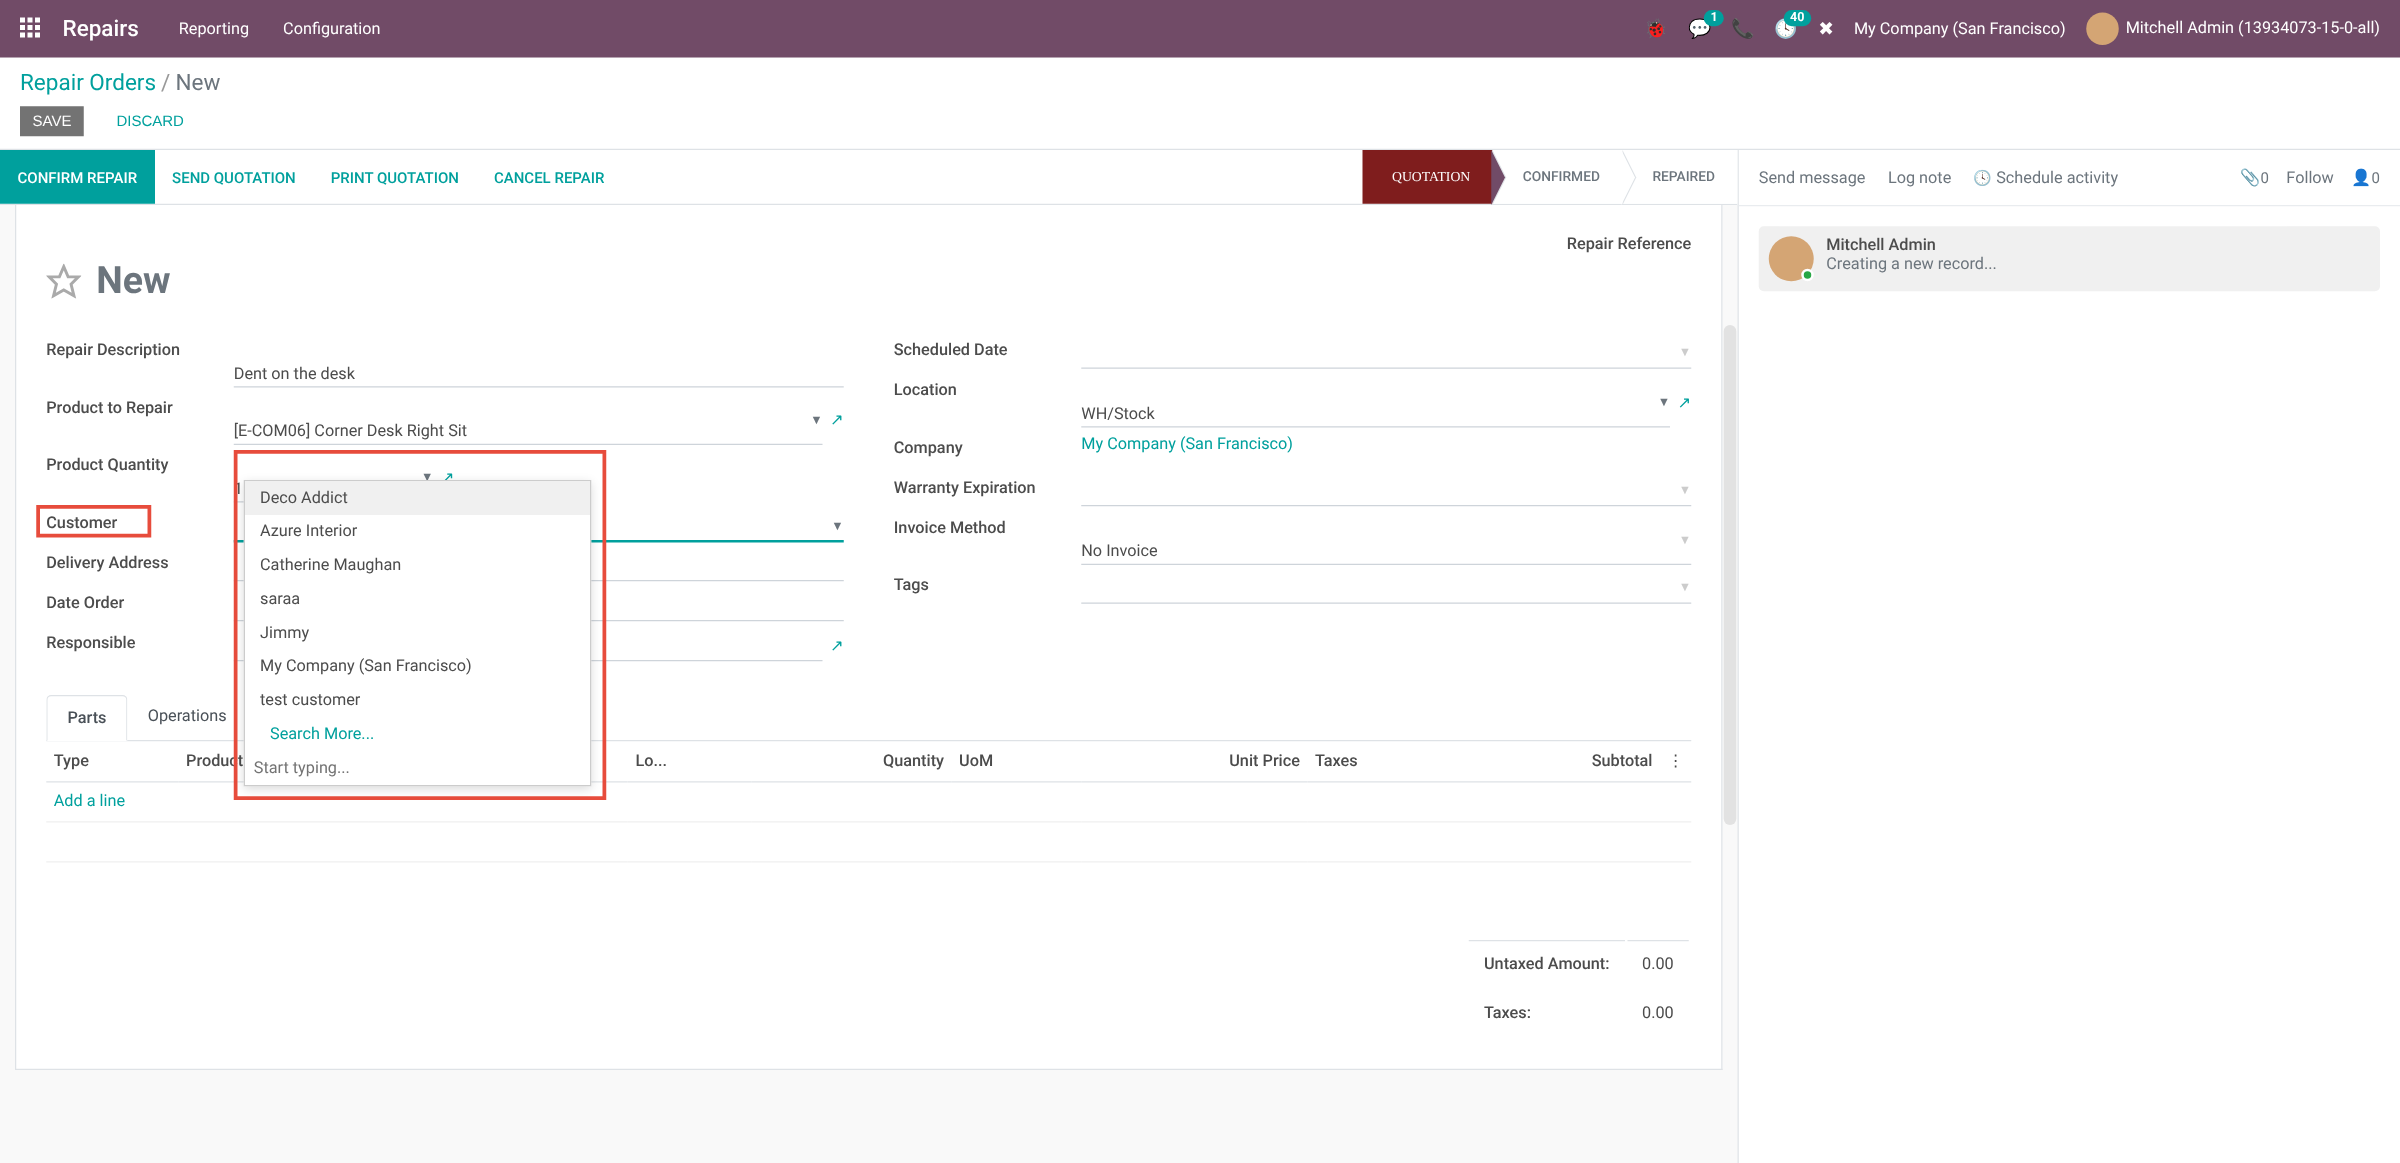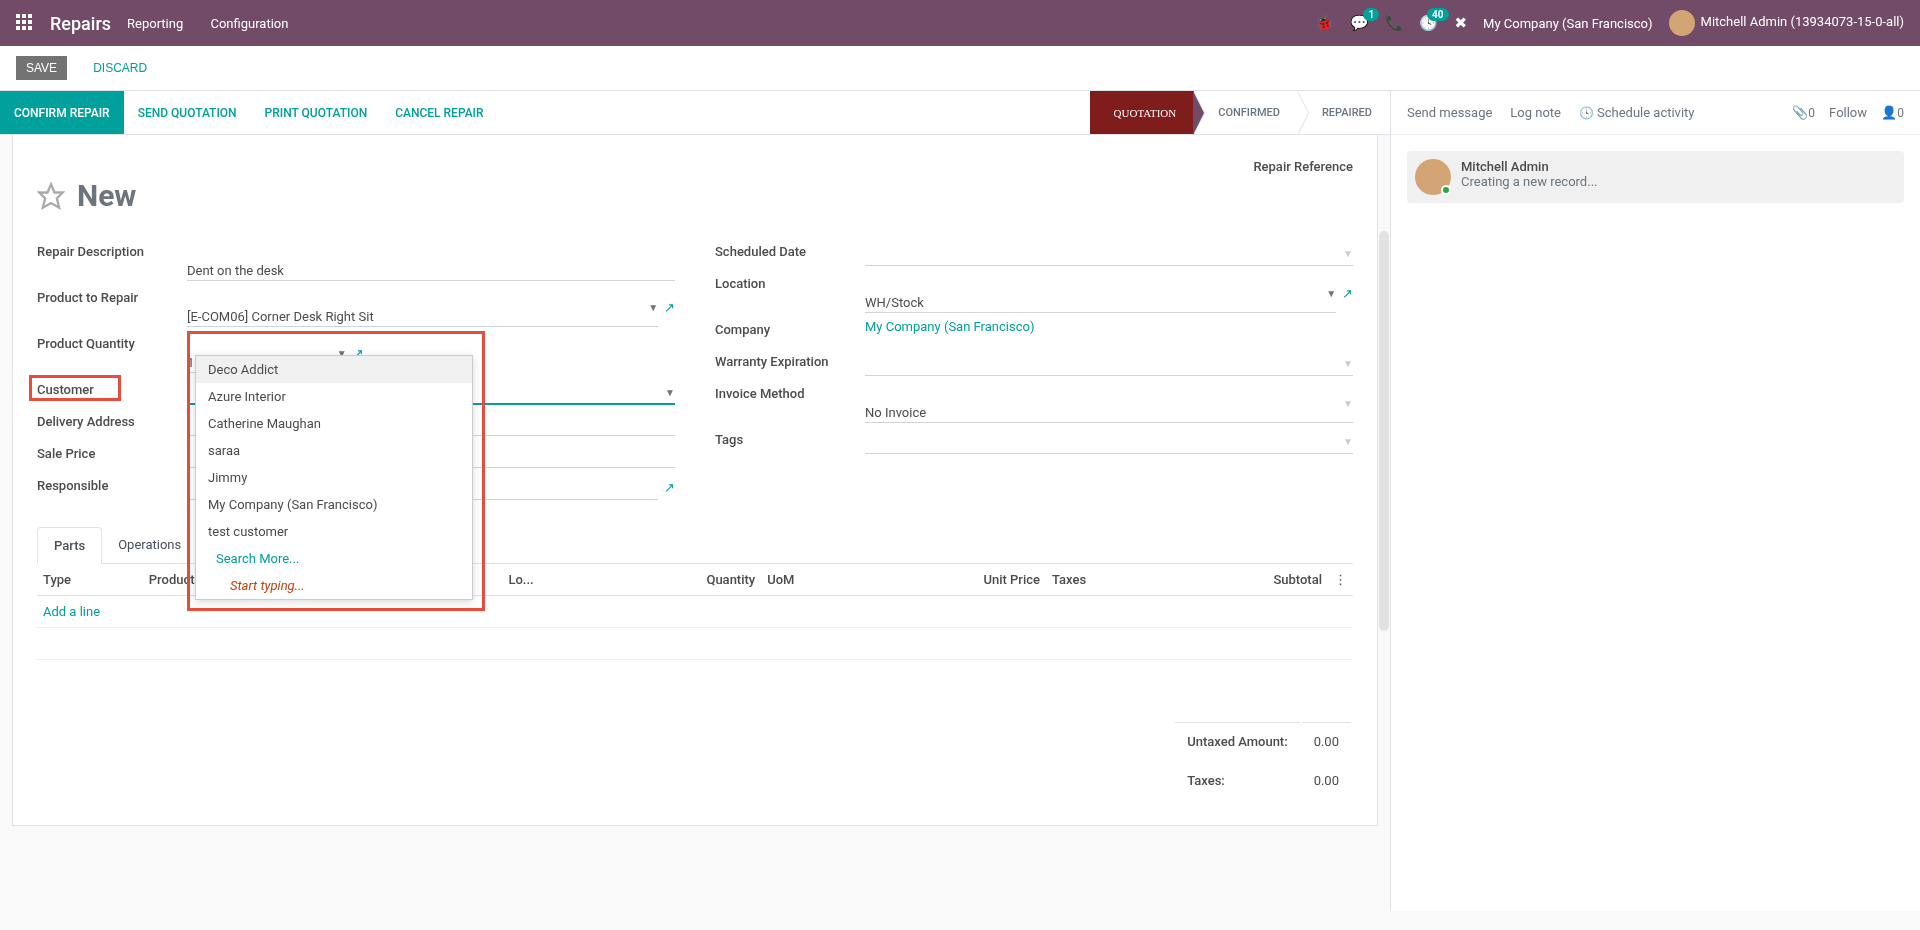--- a/index.html
+++ b/index.html
@@ -2,21 +2,21 @@
 <html><head>
 <meta charset="utf-8">
 <style>
 * { box-sizing: border-box; margin: 0; padding: 0; }
 body { font-family: -apple-system, BlinkMacSystemFont, "Segoe UI", Roboto, sans-serif; font-size: 13px; color: #4c4c4c; background: #f9f9f9; overflow: hidden; }
 
 
 .topnav { background: #714b67; color: #fff; display: flex; align-items: center; padding: 0 16px; height: 46px; position: relative; }
 .topnav .apps-icon { width: 18px; height: 18px; display: grid; grid-template-columns: repeat(3,4px); grid-template-rows: repeat(3,4px); gap: 2px; margin-right: 16px; cursor: pointer; }
 .topnav .apps-icon span { background: #fff; }
-.topnav .brand { font-size: 18px; font-weight: 500; margin-right: 16px; }
+.topnav .brand { font-size: 18px; font-weight: 500; margin-right: 32px; }
 .topnav .menu a { color: #fff; margin-right: 24px; font-size: 13px; cursor: pointer; }
 .topnav .right { margin-left: auto; display: flex; align-items: center; gap: 16px; }
 .topnav .right .ico { position: relative; cursor: pointer; font-size: 15px; }
 .topnav .right .badge { position: absolute; top: -6px; right: -10px; background: #00a09d; color: #fff; border-radius: 8px; font-size: 10px; padding: 1px 5px; font-weight: bold; }
 .topnav .avatar { width: 26px; height: 26px; border-radius: 50%; background: #d4a574; display: inline-block; vertical-align: middle; margin-right: 6px; }
 .topnav .username { font-size: 13px; }
 
 
 .controlpanel { background: #fff; padding: 10px 16px 0 16px; border-bottom: 1px solid #dee2e6; }
 .breadcrumb { font-size: 18px; color: #7c7bad; margin-bottom: 8px; }
@@ -67,21 +67,21 @@
 .form-row .fval .qtybox .num { width: 130px; }
 .form-row .fval .qtybox .unit { flex: 1; }
 
 .redbox1 { position: absolute; border: 3px solid #e74c3c; }
 
 
 .dropdown-open { position: absolute; background: #fff; border: 1px solid #ccc; box-shadow: 0 2px 8px rgba(0,0,0,0.15); width: 278px; z-index: 100; }
 .dropdown-open .dd-item { padding: 6px 12px; font-size: 13px; cursor: pointer; color: #4c4c4c; }
 .dropdown-open .dd-item:hover, .dropdown-open .dd-item.hl { background: #f0f0f0; }
 .dropdown-open .dd-item.more { color: #00a09d; padding-left: 20px; }
-.dropdown-open .dd-item.typing { font-style: italic; color: #c2410c; padding-left: 34px; }
+.dropdown-open .dd-item.typing { color: #737373; padding-left: 7px; }
 
 
 .tabs { display: flex; border-bottom: 1px solid #dee2e6; margin-top: 20px; }
 .tabs .tab { padding: 10px 16px; cursor: pointer; font-size: 13px; color: #495057; }
 .tabs .tab.active { border: 1px solid #dee2e6; border-bottom-color: #fff; margin-bottom: -1px; border-radius: 4px 4px 0 0; font-weight: 500; }
 
 
 .parts-table { width: 100%; border-collapse: collapse; }
 .parts-table th { text-align: left; padding: 8px 6px; font-weight: 500; font-size: 13px; border-bottom: 1px solid #dee2e6; margin-top: 44px; }
 .parts-table th.right { text-align: right; }
@@ -139,20 +139,23 @@
     <span class="ico">💬<span class="badge">1</span></span>
     <span class="ico">📞</span>
     <span class="ico">🕓<span class="badge">40</span></span>
     <span class="ico">✖</span>
     <span>My Company (San Francisco)</span>
     <span><span class="avatar"></span><span class="username">Mitchell Admin (13934073-15-0-all)</span></span>
   </div>
 </div>
 
 <div class="controlpanel">
+  <div class="breadcrumb">
+    <a>Repair Orders</a><span class="sep">/</span><span class="cur">New</span>
+  </div>
   <div class="cp-buttons">
     <button class="btn btn-primary">SAVE</button>
     <button class="btn btn-link">DISCARD</button>
   </div>
 </div>
 
 <div class="main">
   <div class="form-area">
 
     <div class="statusbar">
@@ -215,21 +218,21 @@
                 <span class="caret">▼</span>
               </div>
           </div>
           <div class="form-row">
             <div class="flabel">Delivery Address</div>
             <div class="fval">
                 <span class="inp"></span>
               </div>
           </div>
           <div class="form-row">
-            <div class="flabel">Sale Price</div>
+            <div class="flabel">Date Order</div>
             <div class="fval">
                 <span class="inp"></span>
               </div>
           </div>
           <div class="form-row">
             <div class="flabel">Responsible</div>
             <div class="fval">
                 <span class="inp"></span>
                 <span class="extlink">↗</span>
               </div>

